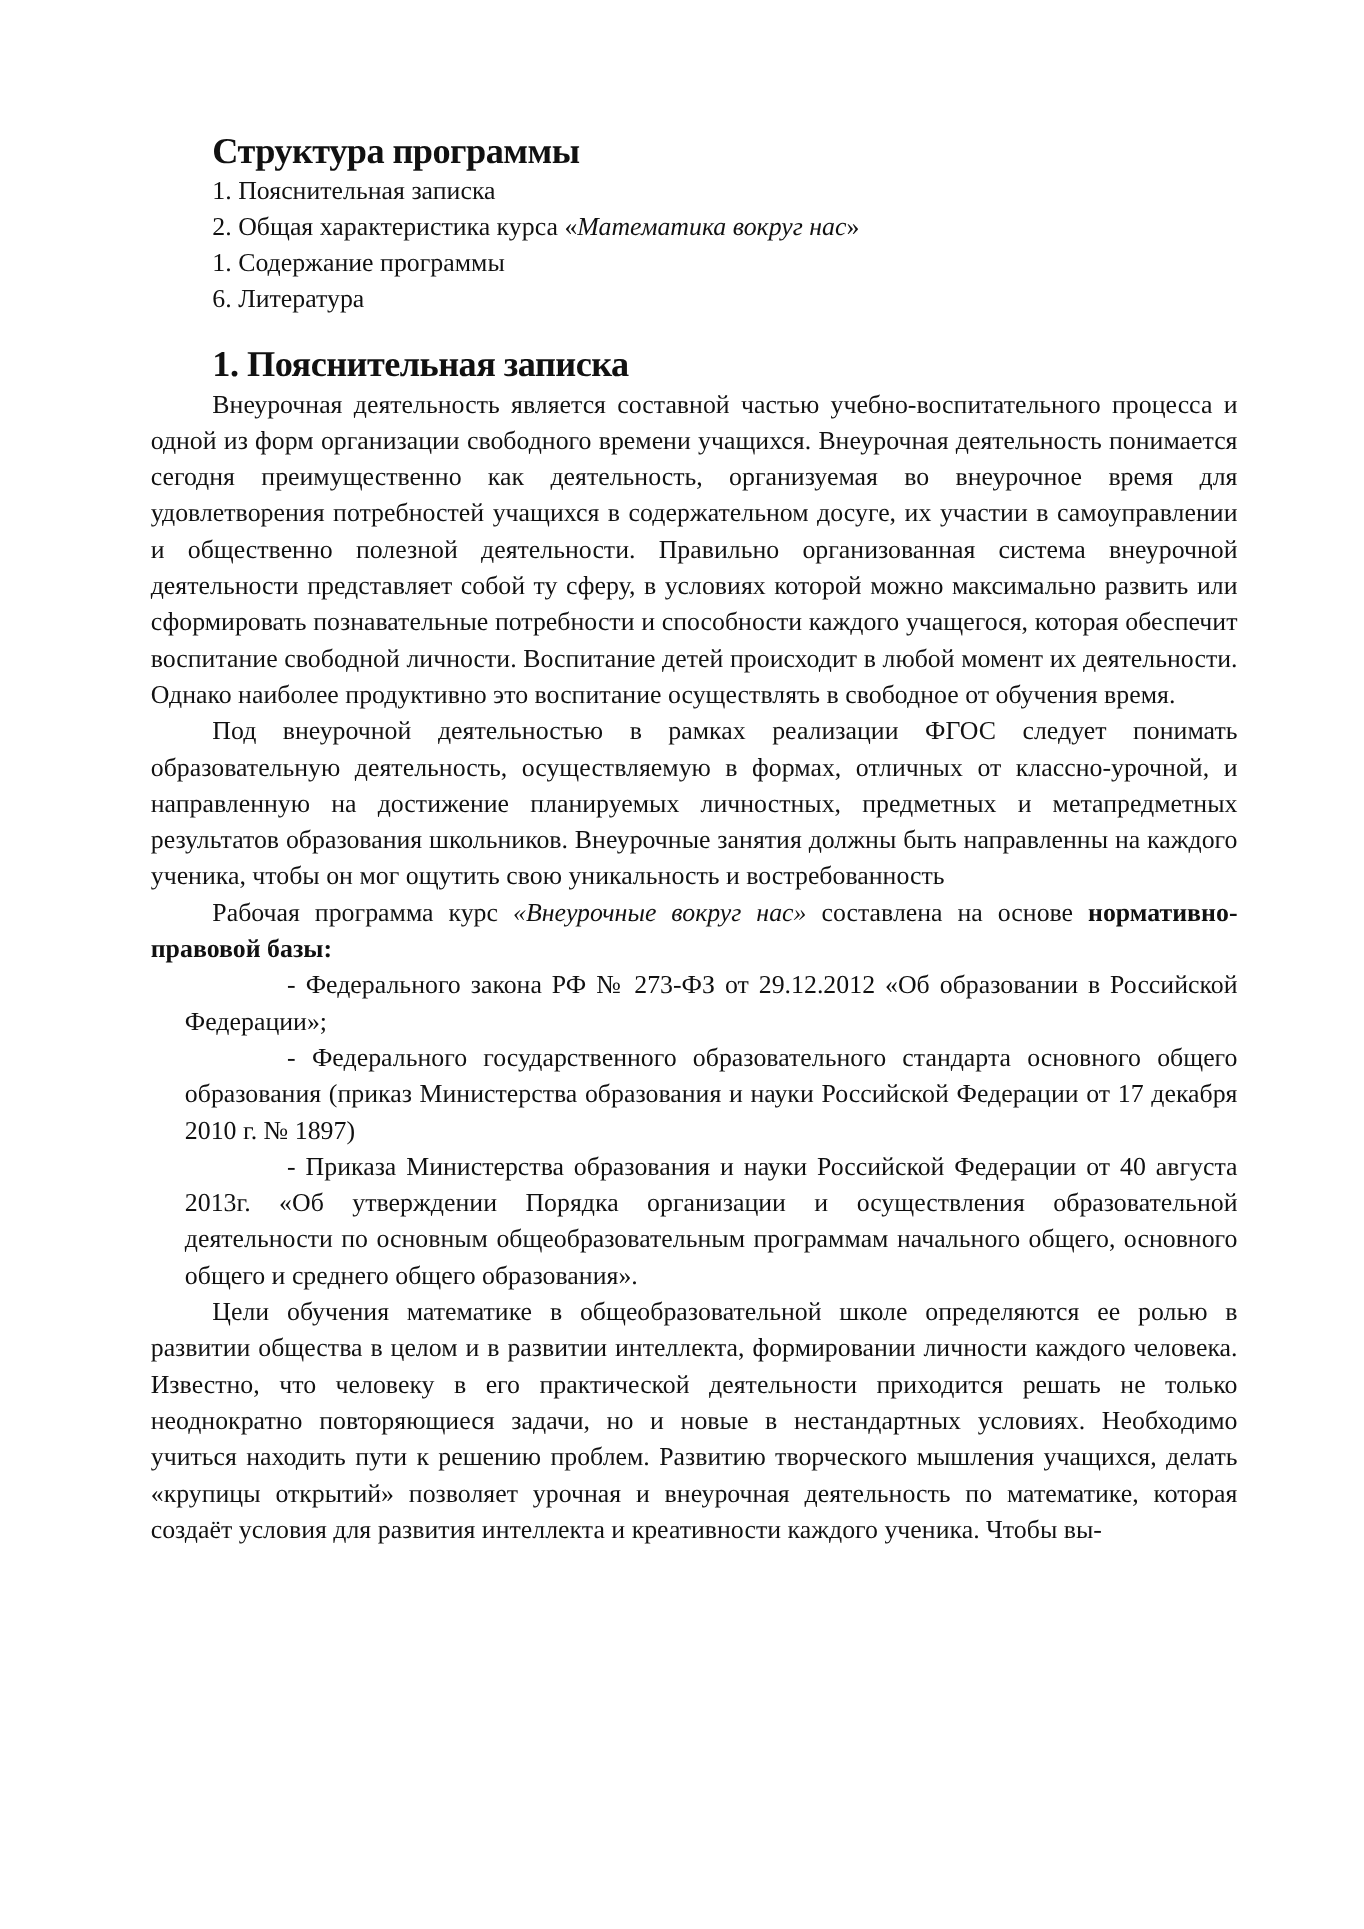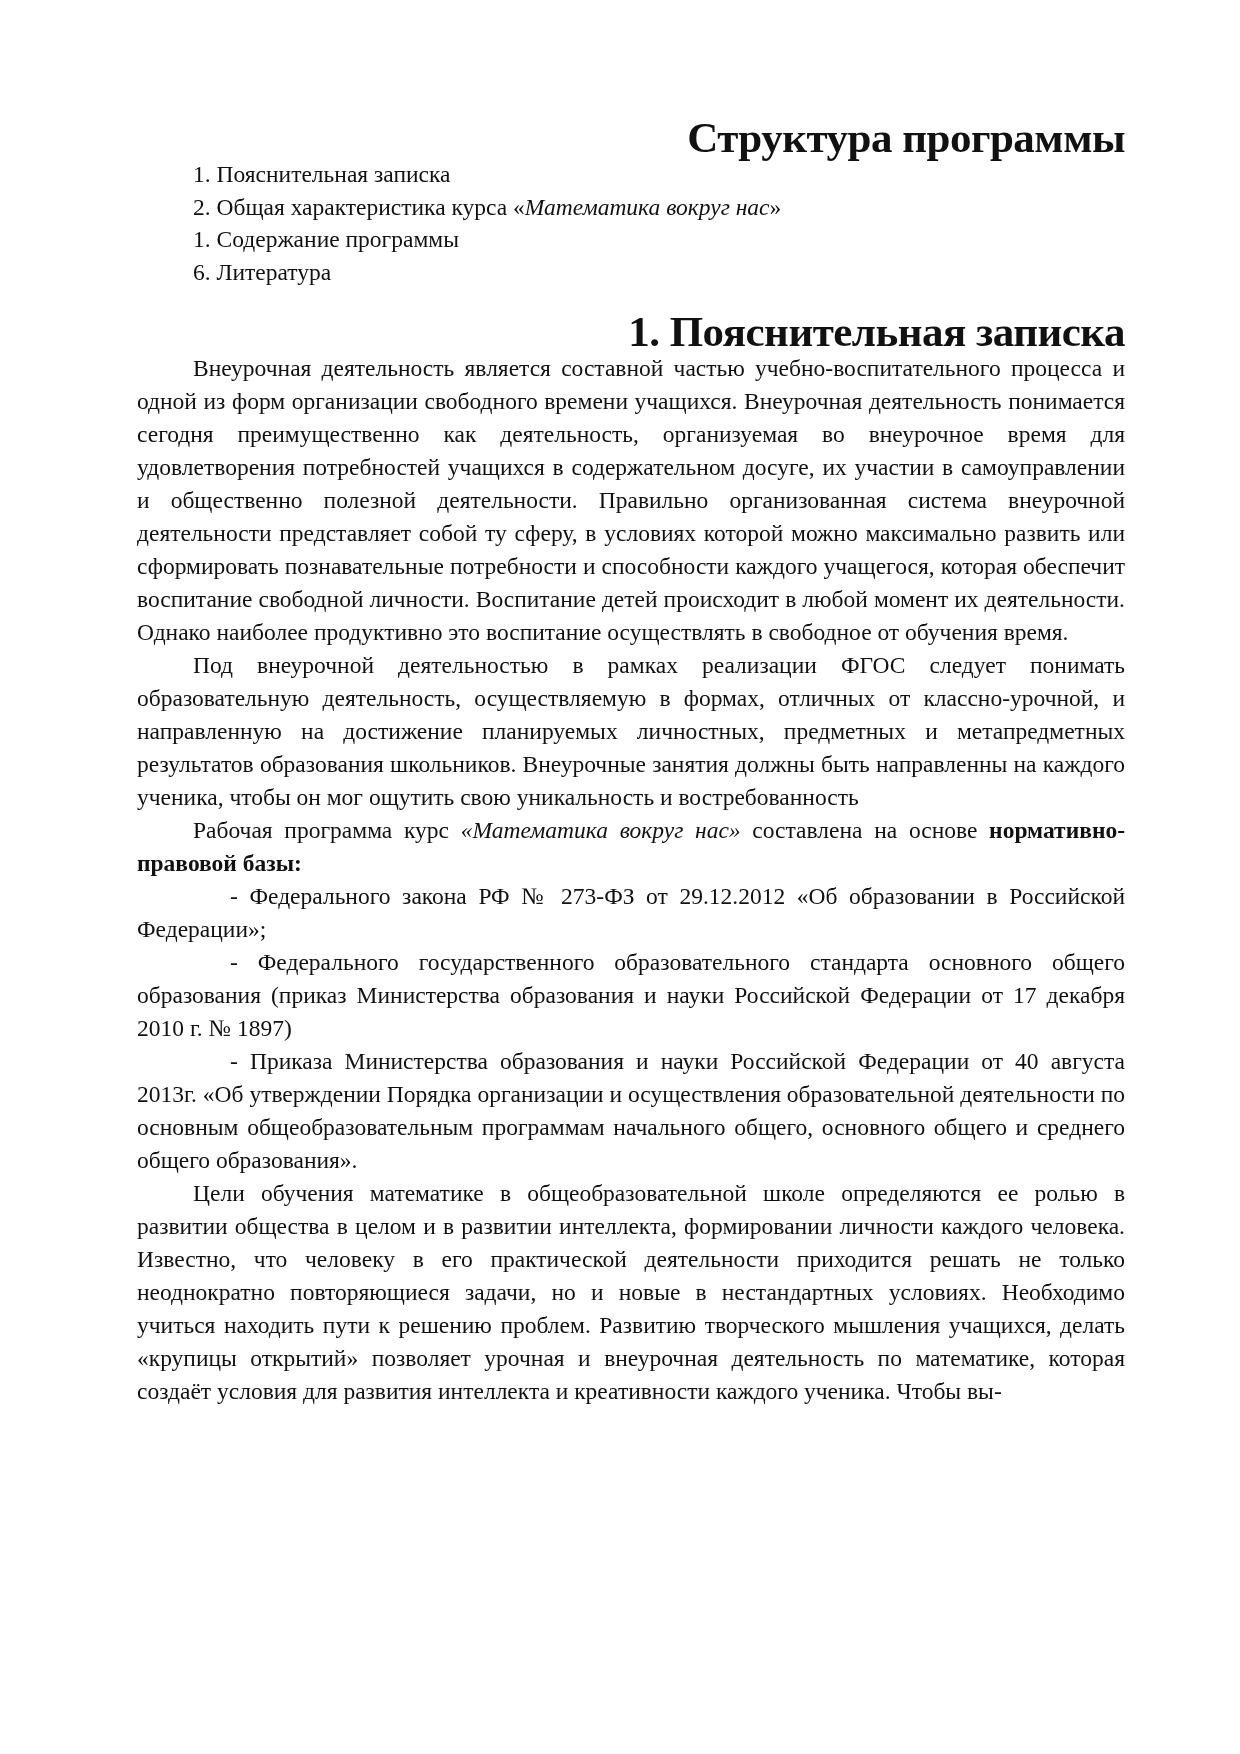--- a/index.html
+++ b/index.html
@@ -7,29 +7,29 @@
   .page {
     position: absolute; left: 0; top: 0; width: 1240px; height: 1754px;
     background: #ffffff; color: #111111;
     font-family: "Liberation Serif", "DejaVu Serif", serif;
   }
   .content {
     position: absolute; left: 137px; top: 118px; width: 988px;
     font-size: 23.5px; line-height: 33px;
   }
   h1, h2 {
-    margin: 0; font-weight: bold; font-size: 43px; line-height: 40px;
-    font-family: "Liberation Serif", serif; letter-spacing: -0.5px; text-align: right;
+    margin: 0; font-weight: bold; font-size: 33px; line-height: 40px;
+    font-family: "Liberation Serif", serif; letter-spacing: -0.5px;
   }
   .toc-h { padding-left: 56px; }
   .toc { list-style: none; margin: 0; padding: 0 0 0 56px; }
   .toc li { margin: 0; height: 32.5px; line-height: 32.5px; }
   .sec-h { margin-top: 24px; padding-left: 56px; }
   p { margin: 0; text-align: justify; text-indent: 56px; }
-  p.law { text-indent: 93px; }
+  p.law { text-indent: 93px; margin-left: 31px; }
   i { }
   b { font-weight: bold; }
 </style>
 </head>
 <body>
 
 <div class="page">
   <div class="content">
 
     <h1 class="toc-h">Структура программы</h1>
@@ -38,21 +38,21 @@
       <li><span>2. Общая характеристика курса «</span><i>Математика вокруг нас</i><span>»</span></li>
       <li>1. Содержание программы</li>
       <li>6. Литература</li>
     </ul>
 
     <h2 class="sec-h">1. Пояснительная записка</h2>
 
     <p>Внеурочная деятельность является составной частью учебно-воспитательного процесса и одной из форм организации свободного времени учащихся. Внеурочная деятельность понимается сегодня преимущественно как деятельность, организуемая во внеурочное время для удовлетворения потребностей учащихся в содержательном досуге, их участии в самоуправлении и общественно полезной деятельности. Правильно организованная система внеурочной деятельности представляет собой ту сферу, в условиях которой можно максимально развить или сформировать познавательные потребности и способности каждого учащегося, которая обеспечит воспитание свободной личности. Воспитание детей происходит в любой момент их деятельности. Однако наиболее продуктивно это воспитание осуществлять в свободное от обучения время.</p>
     <p>Под внеурочной деятельностью в рамках реализации ФГОС следует понимать образовательную деятельность, осуществляемую в формах, отличных от классно-урочной, и направленную на достижение планируемых личностных, предметных и метапредметных результатов образования школьников. Внеурочные занятия должны быть направленны на каждого ученика, чтобы он мог ощутить свою уникальность и востребованность</p>
 
-    <p><span>Рабочая программа курс </span><i>«Математика вокруг нас»</i><span> составлена на основе </span><b>нормативно-правовой базы:</b></p>
+    <p><span>Рабочая программа курс </span><i>«Внеурочные вокруг нас»</i><span> составлена на основе </span><b>нормативно-правовой базы:</b></p>
 
     <p class="law">- Федерального закона РФ № 273-ФЗ от 29.12.2012 «Об образовании в Российской Федерации»;</p>
     <p class="law">- Федерального государственного образовательного стандарта основного общего образования (приказ Министерства образования и науки Российской Федерации от 17 декабря 2010 г. № 1897)</p>
     <p class="law">- Приказа Министерства образования и науки Российской Федерации от 40 августа 2013г. «Об утверждении Порядка организации и осуществления образовательной деятельности по основным общеобразовательным программам начального общего, основного общего и среднего общего образования».</p>
 
     <p>Цели обучения математике в общеобразовательной школе определяются ее ролью в развитии общества в целом и в развитии интеллекта, формировании личности каждого человека. Известно, что человеку в его практической деятельности приходится решать не только неоднократно повторяющиеся задачи, но и новые в нестандартных условиях. Необходимо учиться находить пути к решению проблем. Развитию творческого мышления учащихся, делать «крупицы открытий» позволяет урочная и внеурочная деятельность по математике, которая создаёт условия для развития интеллекта и креативности каждого ученика. Чтобы вы-</p>
   </div>
 </div>
 
 </body></html>

